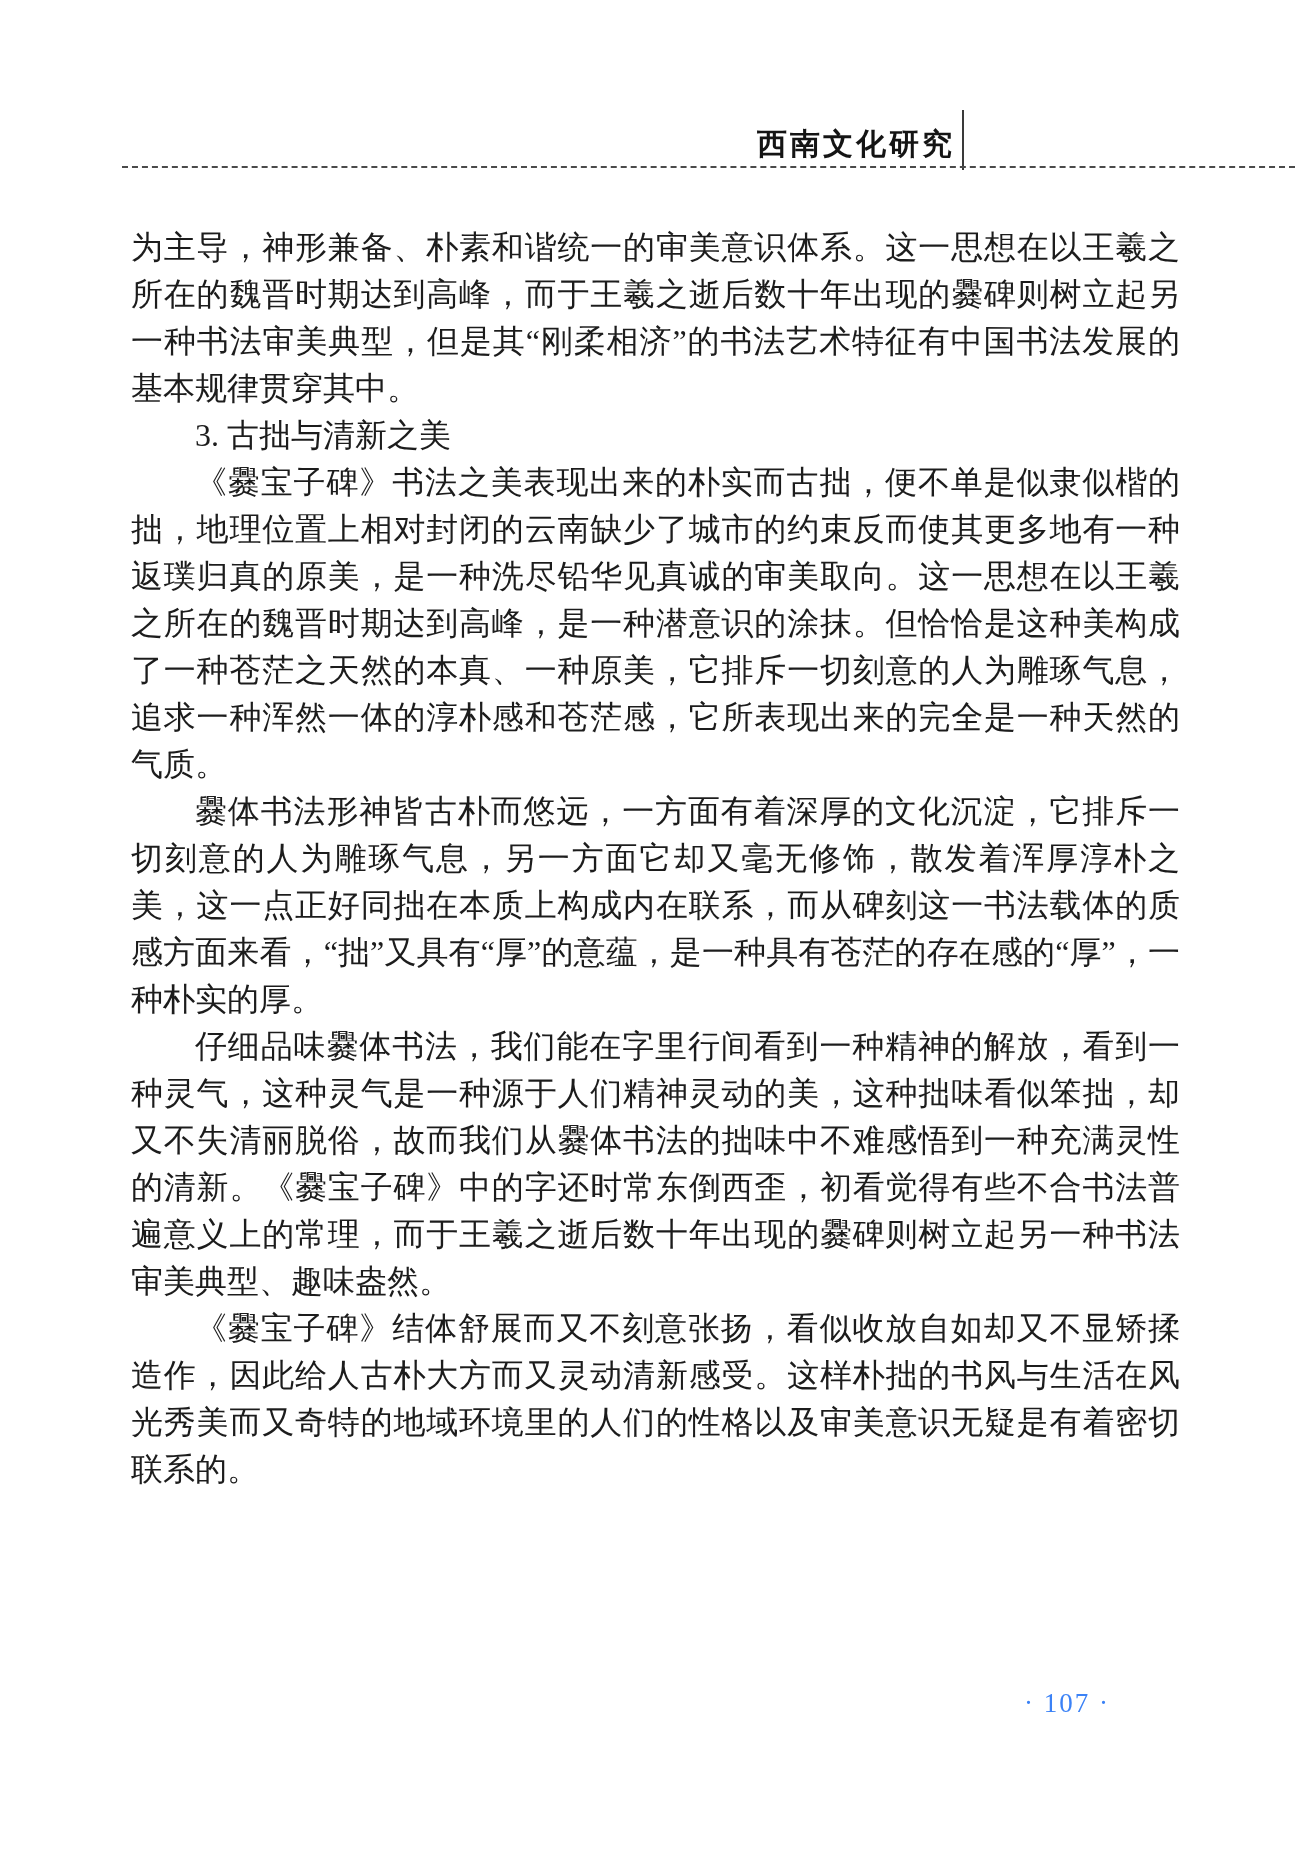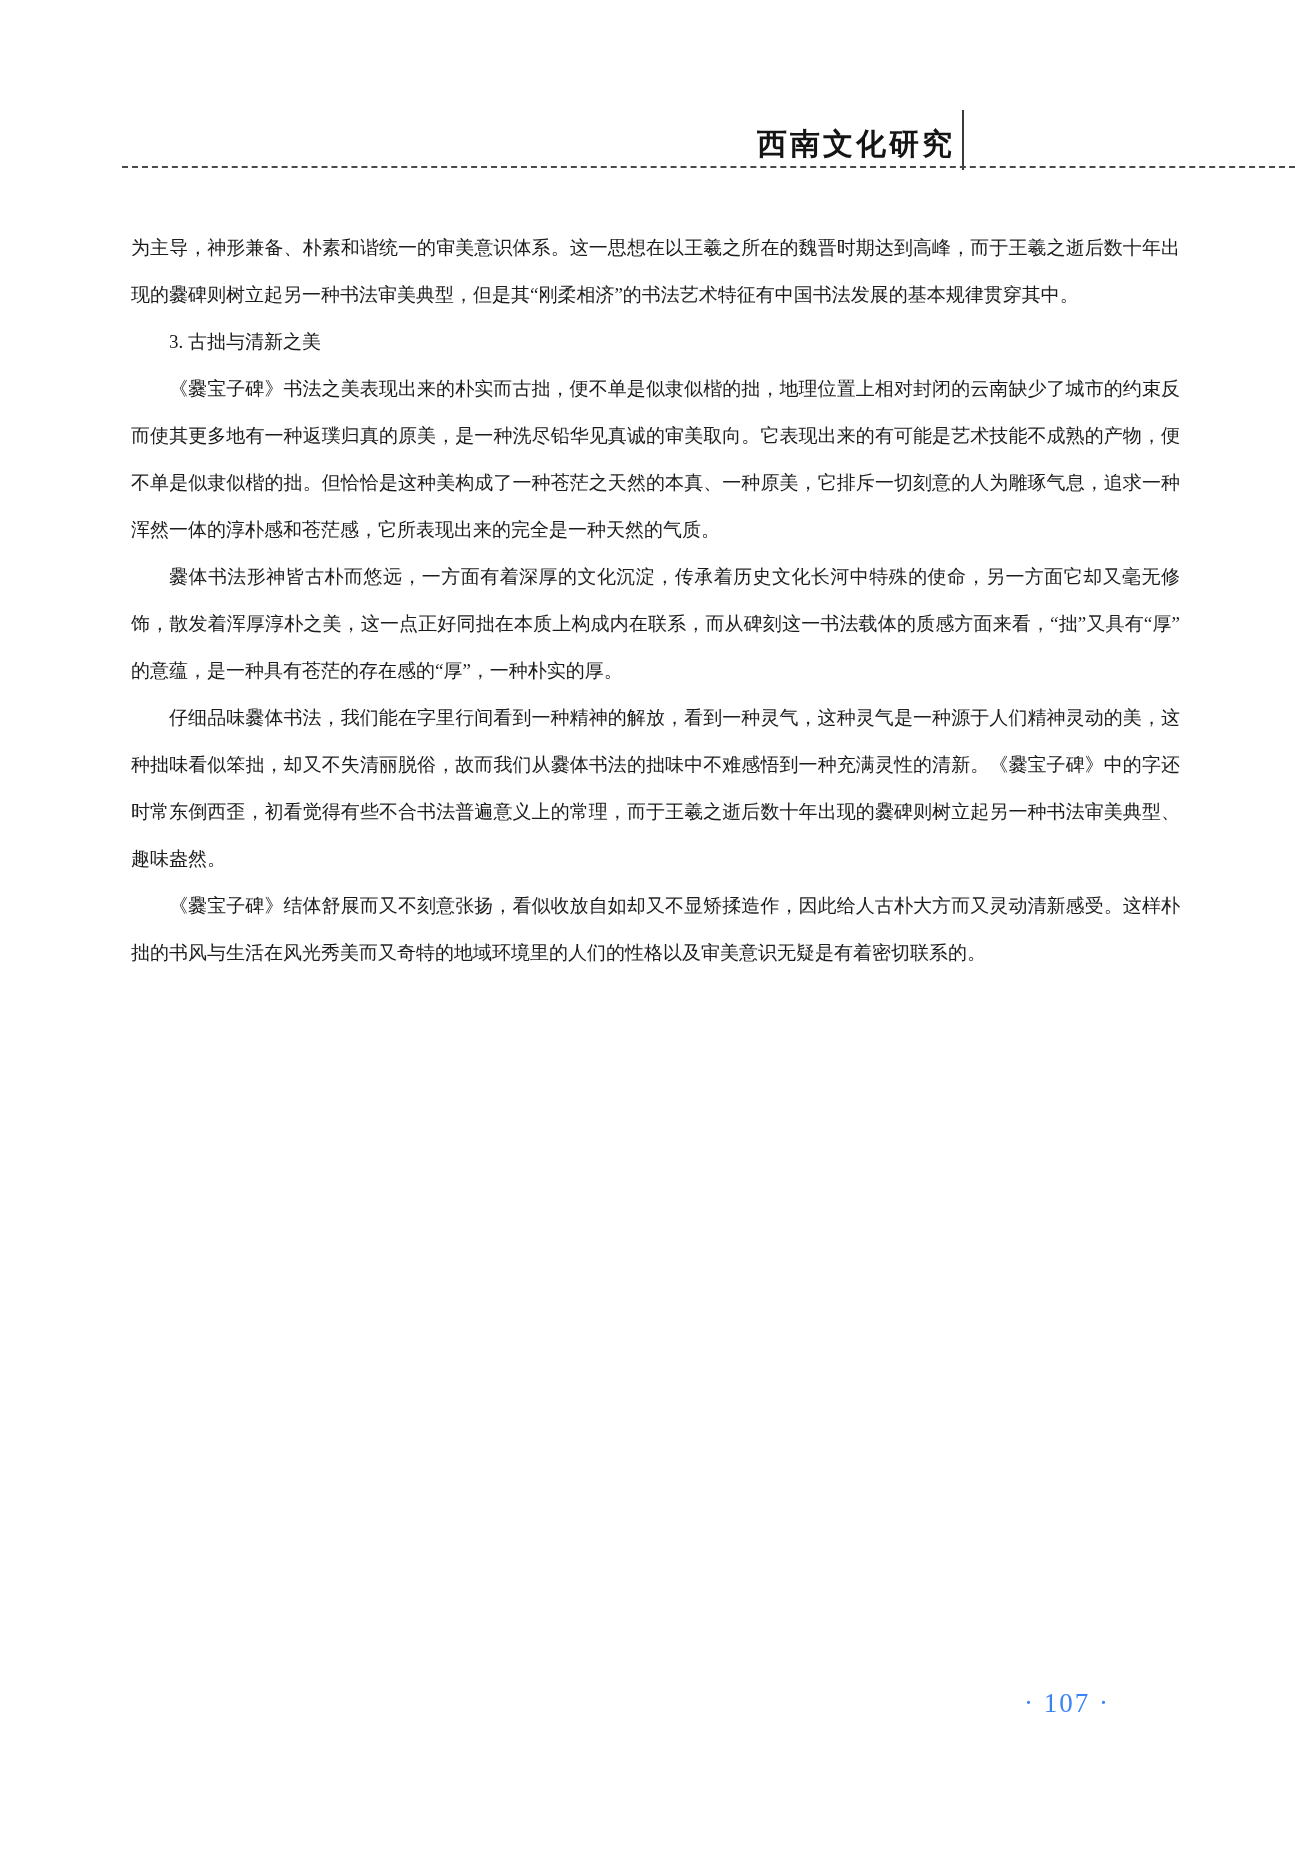--- a/index.html
+++ b/index.html
@@ -46,21 +46,21 @@
     right: 12px;
     height: 0;
     border-top: 2px dashed #4a4a4a;
   }
   
   .body-text {
     position: absolute;
     left: 131px;
     top: 224px;
     width: 1049px;
-    font-size: 19px;
+    font-size: 32px;
     line-height: 47px;
     text-align: justify;
     text-justify: inter-ideograph;
     color: #1c1c1c;
   }
   .body-text p {
     margin: 0;
     padding: 0;
   }
   .para-cont   { text-indent: 0; }
@@ -87,22 +87,22 @@
 
   <span class="header-title">西南文化研究</span>
 
   <span class="header-vbar"></span>
 
   <div class="dashed-rule"></div>
 
   <main class="body-text">
     <p class="para-cont">为主导，神形兼备、朴素和谐统一的审美意识体系。这一思想在以王羲之所在的魏晋时期达到高峰，而于王羲之逝后数十年出现的爨碑则树立起另一种书法审美典型，但是其“刚柔相济”的书法艺术特征有中国书法发展的基本规律贯穿其中。</p>
     <p class="para-heading">3. 古拙与清新之美</p>
-    <p class="para-indent">《爨宝子碑》书法之美表现出来的朴实而古拙，便不单是似隶似楷的拙，地理位置上相对封闭的云南缺少了城市的约束反而使其更多地有一种返璞归真的原美，是一种洗尽铅华见真诚的审美取向。它表现出来的有可能是艺术技能不成熟的产物，便不单是似隶似楷的拙。但恰恰是这种美构成了一种苍茫之天然的本真、一种原美，它排斥一切刻意的人为雕琢气息，追求一种浑然一体的淳朴感和苍茫感，它所表现出来的完全是一种天然的气质。</p>
-    <p class="para-indent">爨体书法形神皆古朴而悠远，一方面有着深厚的文化沉淀，传承着历史文化长河中特殊的使命，另一方面它却又毫无修饰，散发着浑厚淳朴之美，这一点正好同拙在本质上构成内在联系，而从碑刻这一书法载体的质感方面来看，“拙”又具有“厚”的意蕴，是一种具有苍茫的存在感的“厚”，一种朴实的厚。</p>
+    <p class="para-indent">《爨宝子碑》书法之美表现出来的朴实而古拙，便不单是似隶似楷的拙，地理位置上相对封闭的云南缺少了城市的约束反而使其更多地有一种返璞归真的原美，是一种洗尽铅华见真诚的审美取向。这一思想在以王羲之所在的魏晋时期达到高峰，是一种潜意识的涂抹。但恰恰是这种美构成了一种苍茫之天然的本真、一种原美，它排斥一切刻意的人为雕琢气息，追求一种浑然一体的淳朴感和苍茫感，它所表现出来的完全是一种天然的气质。</p>
+    <p class="para-indent">爨体书法形神皆古朴而悠远，一方面有着深厚的文化沉淀，它排斥一切刻意的人为雕琢气息，另一方面它却又毫无修饰，散发着浑厚淳朴之美，这一点正好同拙在本质上构成内在联系，而从碑刻这一书法载体的质感方面来看，“拙”又具有“厚”的意蕴，是一种具有苍茫的存在感的“厚”，一种朴实的厚。</p>
     <p class="para-indent">仔细品味爨体书法，我们能在字里行间看到一种精神的解放，看到一种灵气，这种灵气是一种源于人们精神灵动的美，这种拙味看似笨拙，却又不失清丽脱俗，故而我们从爨体书法的拙味中不难感悟到一种充满灵性的清新。《爨宝子碑》中的字还时常东倒西歪，初看觉得有些不合书法普遍意义上的常理，而于王羲之逝后数十年出现的爨碑则树立起另一种书法审美典型、趣味盎然。</p>
     <p class="para-indent">《爨宝子碑》结体舒展而又不刻意张扬，看似收放自如却又不显矫揉造作，因此给人古朴大方而又灵动清新感受。这样朴拙的书风与生活在风光秀美而又奇特的地域环境里的人们的性格以及审美意识无疑是有着密切联系的。</p>
   </main>
 
   <div class="footer">
     <span>· 107 ·</span>
   </div>
 
 </div>
 

